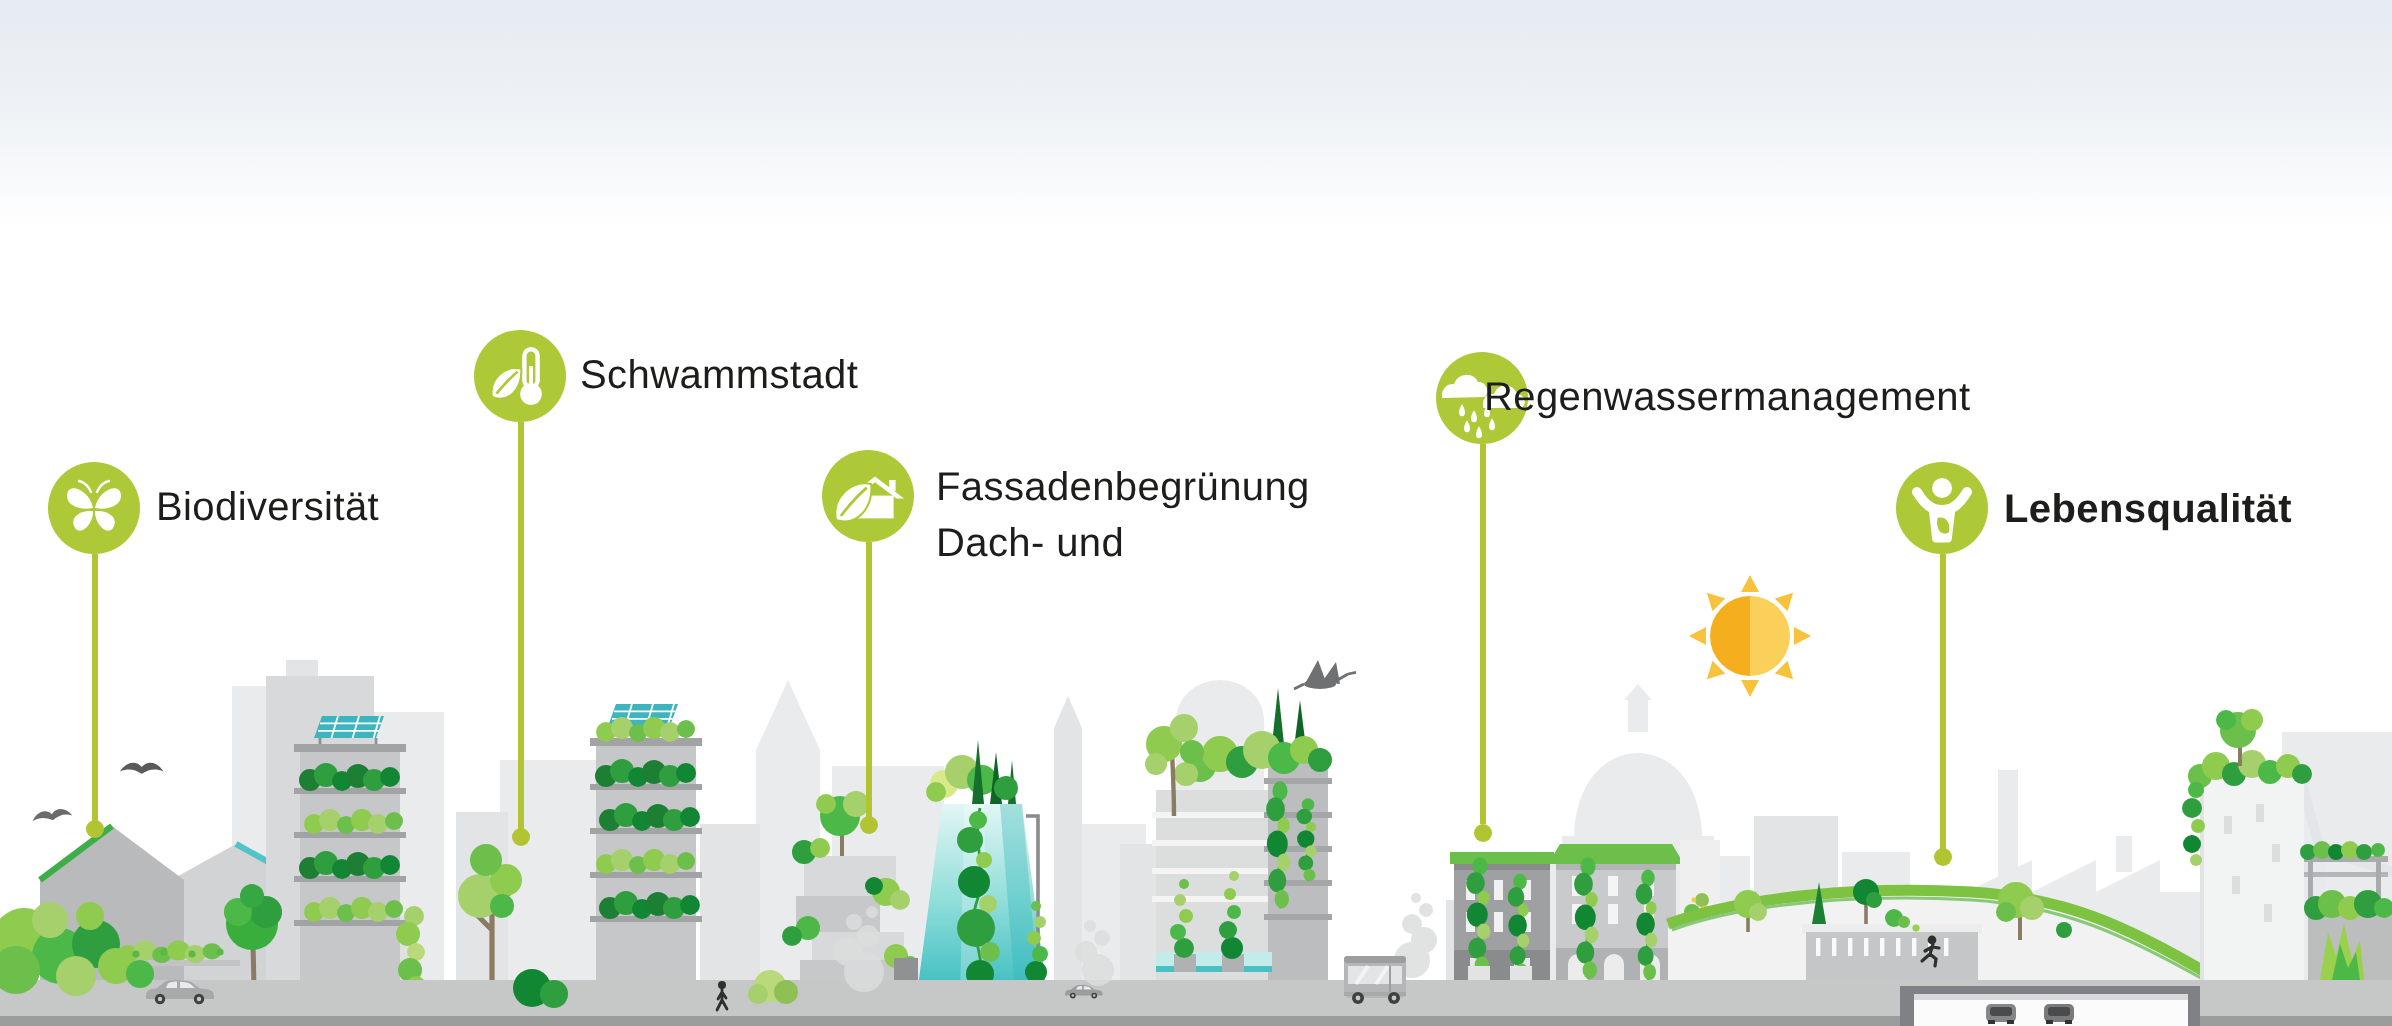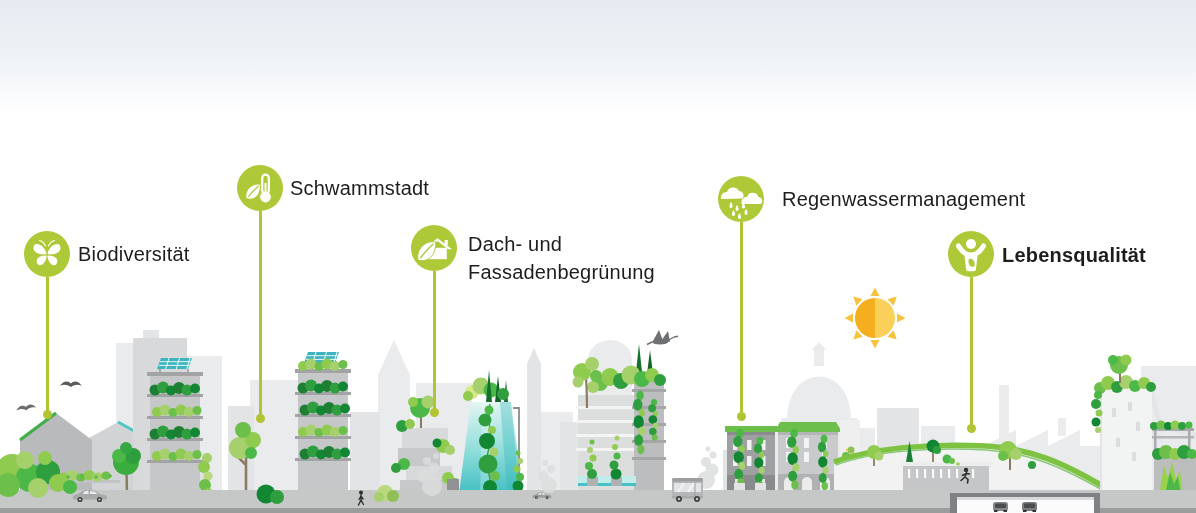--- a/index.html
+++ b/index.html
@@ -565,22 +565,22 @@
         <g fill="#fff">
           <rect x="33.6" y="15" width="3.2" height="5.5"></rect>
           <path d="M12,24.2 L26.5,13.2 L41,24.2 L37.2,24.2 L26.5,16.1 L15.8,24.2 Z"></path>
           <rect x="17.2" y="22.8" width="18.6" height="11.4"></rect>
         </g>
         <path d="M7,35 C4.8,24 14.6,14.8 24.6,17 C25.6,29 17.6,38.4 7,35 Z" fill="#fff" stroke="var(--badge-green,#aec938)" stroke-width="1"></path>
         <path d="M9.4,33 C13.4,27.8 18.2,22.4 22.4,18.8" stroke="var(--badge-green,#aec938)" stroke-width="1.4" fill="none"></path>
       </svg>
     </div>
     <div class="label two-line" style="left:468px;top:230px;">
+      <span>Fassadenbegrünung</span>
       <span>Dach- und</span>
-      <span>Fassadenbegrünung</span>
     </div>
 
     <div class="connector" style="left:740px;top:222px;height:190px;"></div>
     <div class="dot" style="left:737px;top:412px;"></div>
     <div class="badge" style="left:718px;top:176px;">
       <svg viewBox="0 0 46 46" width="46" height="46">
         <defs>
           <clipPath id="rainClip">
               <circle cx="23" cy="23" r="23"></circle>
             </clipPath>
@@ -592,21 +592,21 @@
           <path d="M23.5,26.5 a5,5 0 0 1 5.5,-5.5 a6,6 0 0 1 11.5,0 a4,4 0 0 1 2.5,7 L23.5,28 Z"></path>
           <use href="#drop" transform="translate(13,29.5)"></use>
           <use href="#drop" transform="translate(19,32.5)"></use>
           <use href="#drop" transform="translate(25.5,30)"></use>
           <use href="#drop" transform="translate(15.5,37.5)"></use>
           <use href="#drop" transform="translate(21.5,40.5)"></use>
           <use href="#drop" transform="translate(28,36.5)"></use>
         </g>
       </svg>
     </div>
-    <div class="label" style="left:782px;top:187px;">
+    <div class="label" style="left:742px;top:187px;">
       <span>Regenwassermanagement</span>
     </div>
 
     <div class="connector" style="left:970px;top:277px;height:148px;"></div>
     <div class="dot" style="left:967px;top:424px;"></div>
     <div class="badge" style="left:948px;top:231px;">
       <svg viewBox="0 0 46 46" width="46" height="46">
         <circle class="badge-bg" cx="23" cy="23" r="23"></circle>
         <path d="M10.5,15 C14.5,21.5 18,24 23,24 C28,24 31.5,21.5 35.5,15" stroke="#fff" stroke-width="5" fill="none" stroke-linecap="round"></path>
         <circle cx="23" cy="13" r="5" fill="#fff"></circle>

